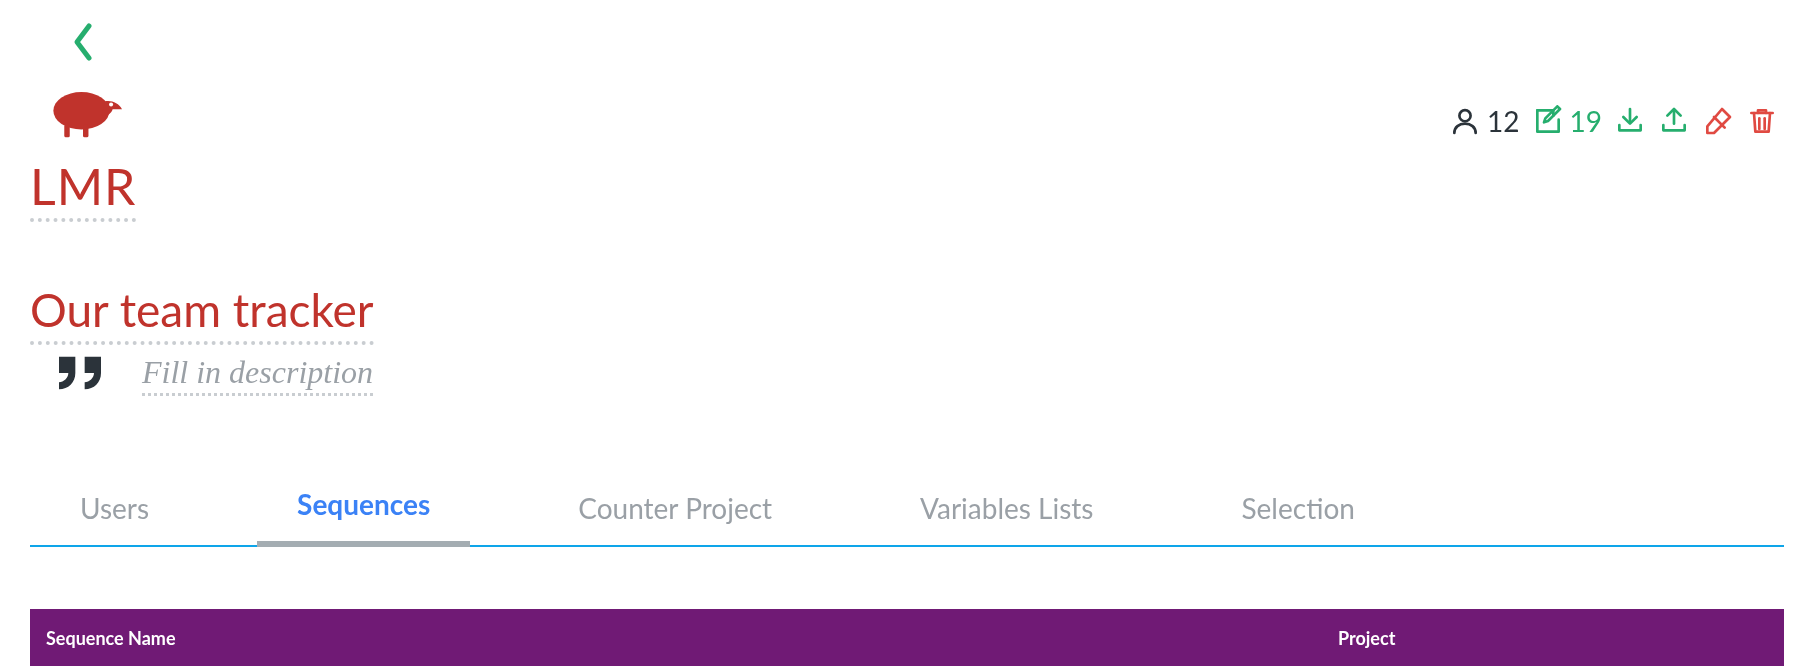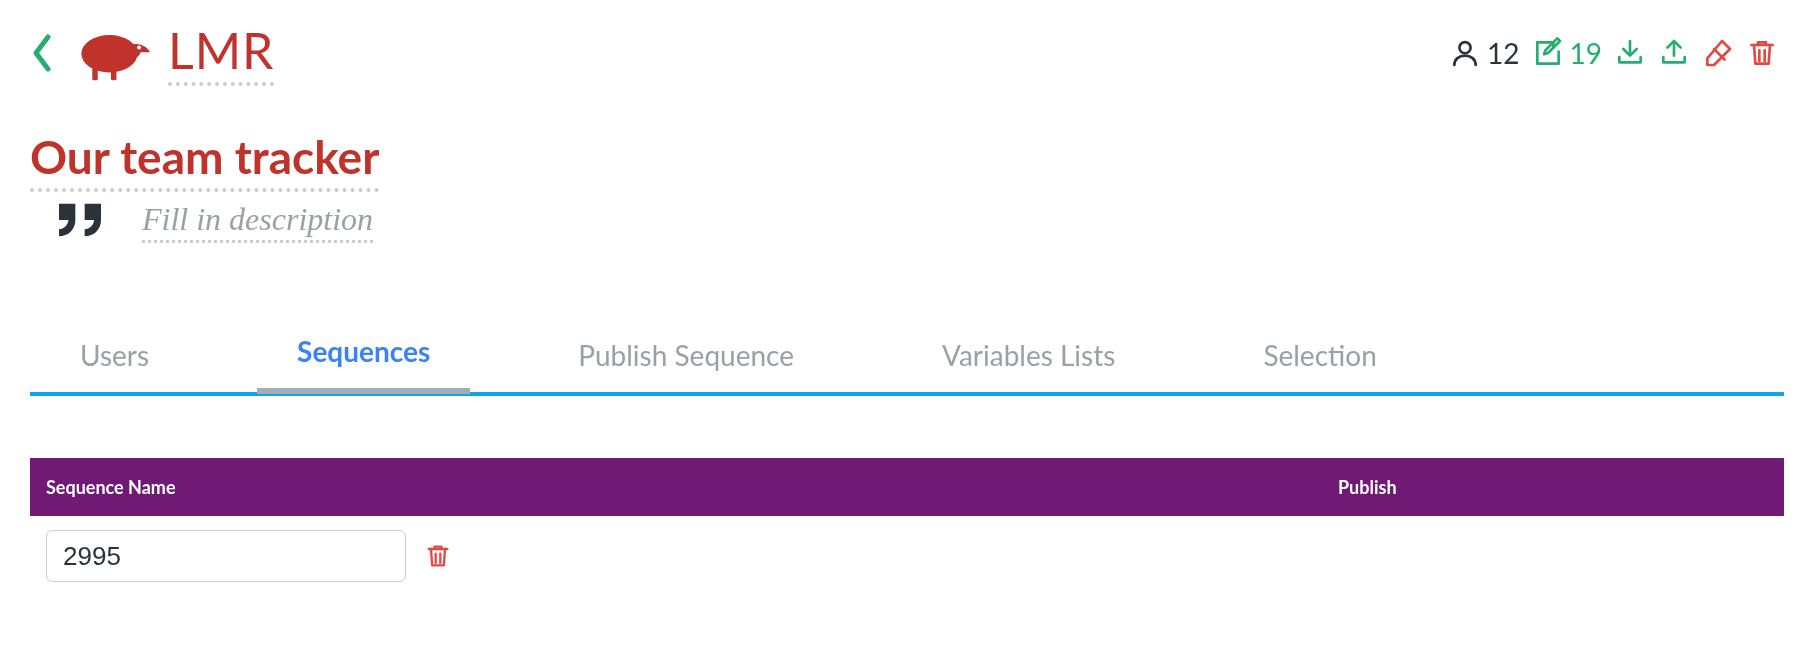--- a/index.html
+++ b/index.html
@@ -11,21 +11,21 @@
   }
   .container { padding: 14px 30px 40px 30px; }
 
   
   .header {
     display: flex;
     align-items: center;
     justify-content: space-between;
     padding: 6px 0 10px 0;
   }
-  .header-left { display: flex; align-items: center; gap: 18px; }
+  .header-left { display: flex; align-items: center; gap: 18px; flex-direction: column; }
   .back-btn { cursor: pointer; display: flex; align-items: center; }
   .back-btn svg { width: 24px; height: 44px; stroke: #26ae6e; stroke-width: 5; fill: none; stroke-linecap: round; stroke-linejoin: round; }
   .logo { display: flex; align-items: center; }
   .logo svg { width: 78px; height: 56px; }
   .app-name {
     font-size: 50px;
     font-weight: 400;
     color: #c0332c;
     border-bottom: 4px dotted #c9cdd1;
     padding-bottom: 2px;
@@ -36,23 +36,23 @@
   .stat { display: flex; align-items: center; gap: 6px; font-size: 28px; color: #2b333a; }
   .stat.green { color: #26ae6e; }
   .icon-btn { cursor: pointer; display: flex; align-items: center; }
   .hdr-icon { width: 32px; height: 32px; stroke-width: 2; fill: none; stroke-linecap: round; stroke-linejoin: round; }
   .ic-dark { stroke: #2b333a; }
   .ic-green { stroke: #26ae6e; }
   .ic-red { stroke: #e04a42; }
 
   
   .page-title {
-    margin-top: 33px;
+    margin-top: 50px;
     font-size: 46px;
-    font-weight: 700;
+    font-weight: 400;
     color: #c0332c;
     display: inline-block;
     border-bottom: 4px dotted #c9cdd1;
     padding-bottom: 4px;
   }
 
   
   .desc-block { display: flex; align-items: center; gap: 34px; padding-left: 22px; font-family: Liberation Serif, serif; }
   .desc-block .quote svg { width: 56px; height: 56px; fill: #2b333a; }
   .desc-placeholder {
@@ -60,21 +60,21 @@
     font-style: italic;
     color: #9aa0a6;
     border-bottom: 3px dotted #c9cdd1;
     padding-bottom: 2px;
   }
 
   
   .tabs {
     display: flex;
     align-items: flex-end;
-    border-bottom: 4px solid #0ea5e9;
+    border-bottom: 2px solid #0ea5e9;
     margin-top: 68px;
     padding: 0 10px;
   }
   .tab {
     font-size: 28px;
     color: #9aa0a6;
     padding: 14px 40px 20px 40px;
     cursor: pointer;
     margin-right: 68px;
   }
@@ -196,29 +196,29 @@
       <svg viewBox="0 0 48 48">
           <path d="M6 10h14v14c0 8-6 14-14 14v-6c4 0 8-4 8-8H6zM28 10h14v14c0 8-6 14-14 14v-6c4 0 8-4 8-8h-8z"></path>
         </svg>
     </span>
     <span class="desc-placeholder">Fill in description</span>
   </div>
 
   <div class="tabs">
     <div class="tab">Users</div>
     <div class="tab active">Sequences</div>
-    <div class="tab">Publish Sequence</div>
+    <div class="tab">Counter Project</div>
     <div class="tab">Variables Lists</div>
     <div class="tab">Selection</div>
   </div>
 
   <div class="table">
     <div class="thead">
       <div class="col-name">Sequence Name</div>
-      <div class="col-counter">Publish</div>
+      <div class="col-counter">Project</div>
     </div>
     <div class="trow">
       <div class="col-counter">
         <input class="counter-input" type="text" value="2995" style="">
         <div class="row-del">
           <svg viewBox="0 0 24 24">
             <path d="M4 6h16"></path>
             <path d="M9 6V4h6v2"></path>
             <path d="M6 6l1 14h10l1-14"></path>
             <line x1="10" y1="10" x2="10" y2="18"></line>

